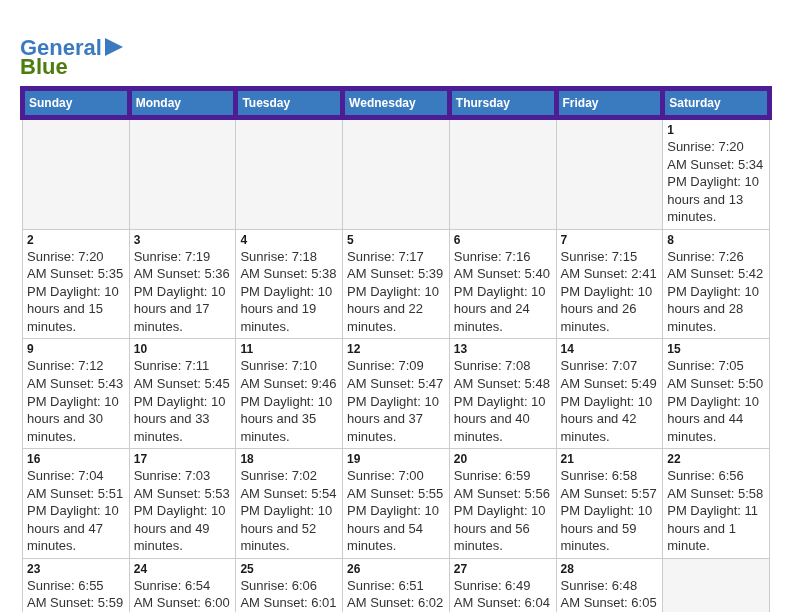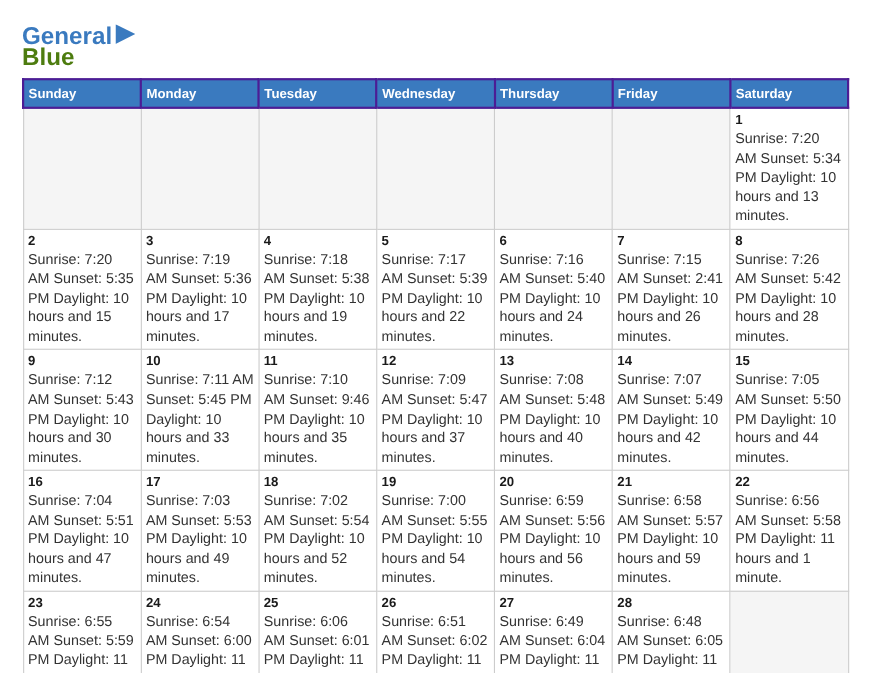--- a/index.html
+++ b/index.html
@@ -16,21 +16,21 @@
     }
     .header-area {
       display: flex;
       align-items: flex-start;
       justify-content: space-between;
       margin-bottom: 8px;
     }
     .logo {
       display: flex;
       align-items: center;
-      margin-top: 4px;
+      margin-top: 20px;
     }
     .logo-text {
       font-size: 22px;
       font-weight: bold;
       color: #1a1a1a;
       line-height: 1;
     }
     .logo-text span {
       color: #3a7abf;
     }
@@ -52,21 +52,21 @@
       border-collapse: collapse;
       table-layout: fixed;
     }
     th {
       background: #3a7abf;
       color: #fff;
       font-size: 12px;
       font-weight: bold;
       padding: 5px 4px;
       text-align: left;
-      border: 2px solid #4c1d95;
+      border: 5px solid #4c1d95;
     }
     td {
       border: 1px solid #ccc;
       vertical-align: top;
       padding: 3px 4px;
       font-size: 9.5px;
       color: #222;
       height: 78px;
       background: #fff;
     }

